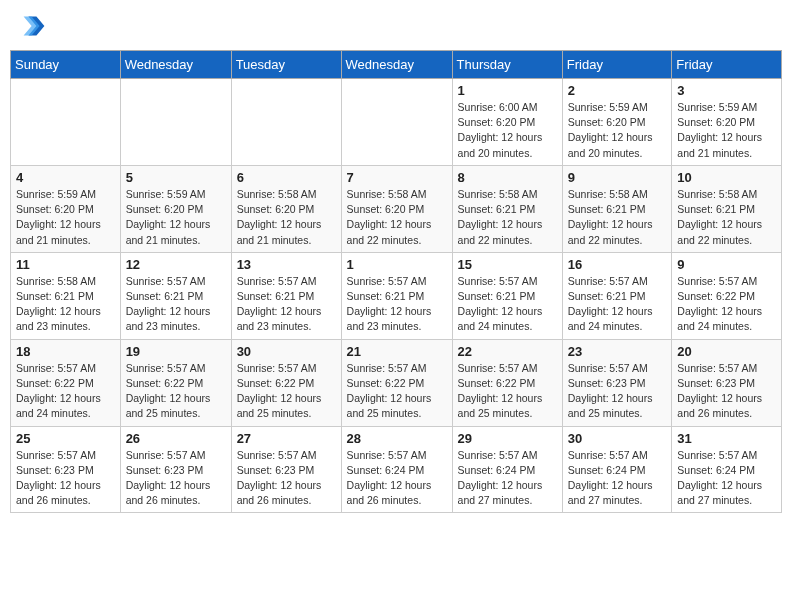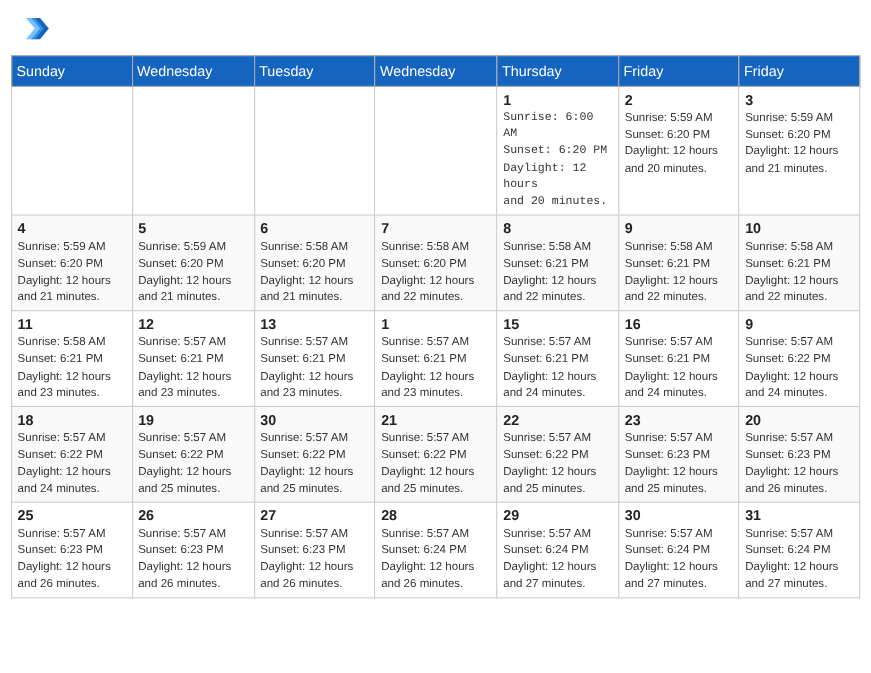--- a/index.html
+++ b/index.html
@@ -127,21 +127,21 @@
       </tr>
   </thead>
   <tbody>
   <tr>
         <td class="empty-cell"></td>
         <td class="empty-cell"></td>
         <td class="empty-cell"></td>
         <td class="empty-cell"></td>
         <td>
           <div class="day-number">1</div>
-          <div class="day-info" style="white-space: pre-line; font-family: Liberation Mono, monospace;">Sunrise: 6:00 AM
+          <div class="day-info" style="white-space: pre-line;">Sunrise: 6:00 AM
 Sunset: 6:20 PM
 Daylight: 12 hours
 and 20 minutes.</div>
         </td>
         <td>
           <div class="day-number">2</div>
           <div class="day-info" style="white-space: pre-line;">Sunrise: 5:59 AM
 Sunset: 6:20 PM
 Daylight: 12 hours
 and 20 minutes.</div>

